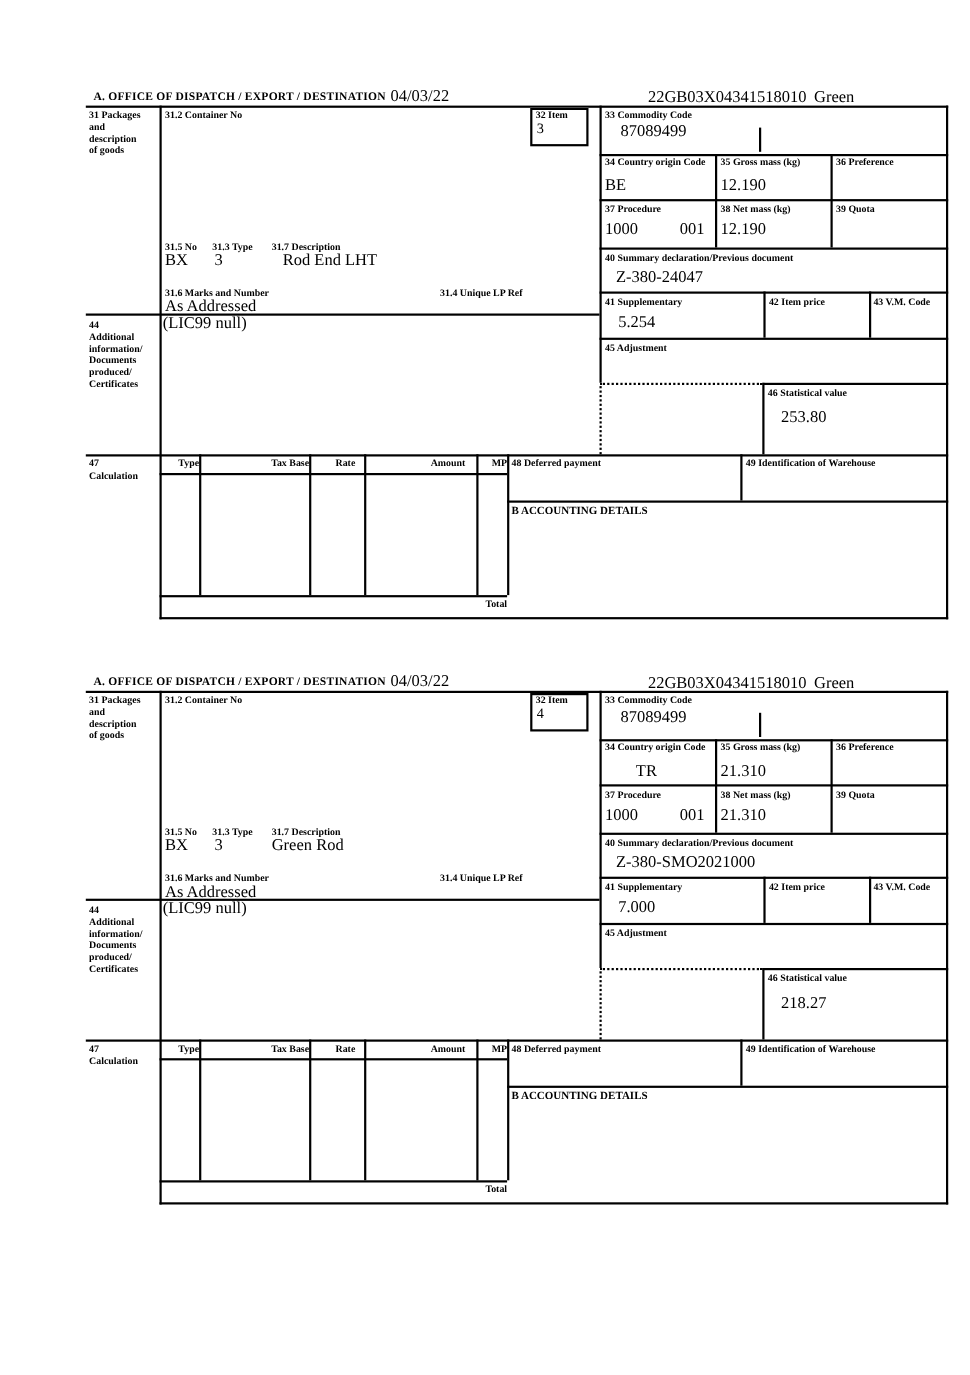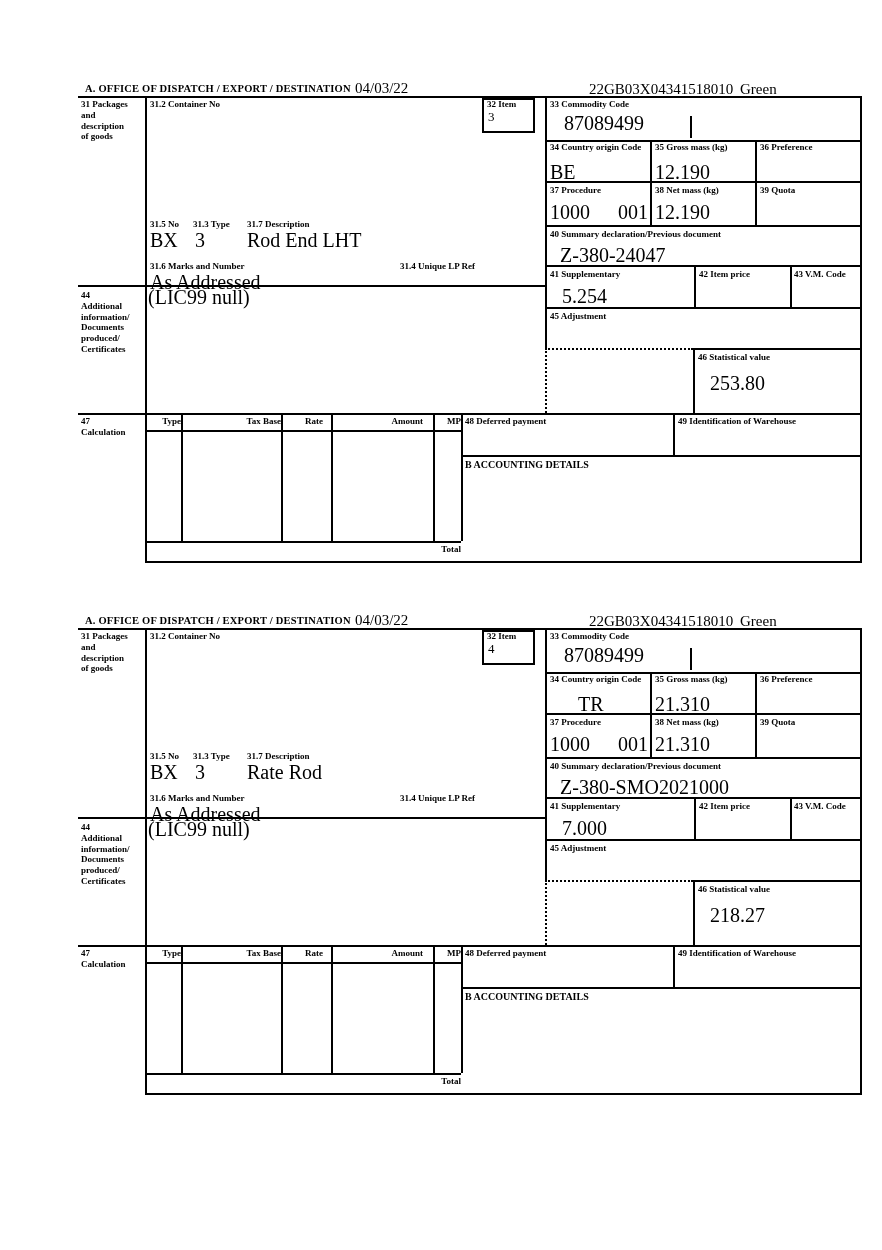--- a/index.html
+++ b/index.html
@@ -9,21 +9,21 @@
     -webkit-font-smoothing:antialiased;
   }
   .sec { position:absolute; left:78px; width:784px; height:486px; }
   .sec-0 { top:80px; }
   .sec-1 { top:612px; }
   .h  { position:absolute; height:2px; background:#000; }
   .v  { position:absolute; width:2px;  background:#000; }
   .hd { position:absolute; height:0; border-top:2px dotted #000; }
   .vd { position:absolute; width:0;  border-left:2px dotted #000; }
   .lbl { position:absolute; font-size:9px; font-weight:bold; line-height:1.2; white-space:pre-line; }
-  .val { position:absolute; font-size:20px; line-height:1.05; white-space:pre; }
+  .val { position:absolute; font-size:15px; line-height:1.05; white-space:pre; }
   .sm  { font-size:13px; }
   .th  { position:absolute; font-size:9px; font-weight:bold; top:336px; box-sizing:border-box; }
   .ctr { text-align:right; } .rgt { text-align:right; padding-right:4px; }
   .title { position:absolute; font-size:10.5px; font-weight:bold; letter-spacing:.2px; }
   .head15 { position:absolute; font-size:15px; }
   .itembox { position:absolute; border:2px solid #000; background:#fff; }
 </style>
 </head>
 <body>
 
@@ -83,21 +83,21 @@
 Certificates</span>
   <span class="lbl" style="left:3px; top:336px; width:62px;">47
 Calculation</span>
 
   <span class="lbl" style="left:72px; top:19px;">31.2 Container No</span>
   <span class="lbl" style="left:72px; top:139px;">31.5 No</span>
   <span class="lbl" style="left:115px; top:139px;">31.3 Type</span>
   <span class="lbl" style="left:169px; top:139px;">31.7 Description</span>
   <span class="val" style="left:72px; top:150px;">BX</span>
   <span class="val" style="left:117px; top:150px;">3</span>
-  <span class="val" style="left:169px; top:150px;">Rod End LHT</span>
+  <span class="val" style="left:179px; top:150px;">Rod End LHT</span>
   <span class="lbl" style="left:72px; top:181px;">31.6 Marks and Number</span>
   <span class="val" style="left:72px; top:192px;">As Addressed</span>
   <span class="lbl" style="left:322px; top:181px;">31.4 Unique LP Ref</span>
 
   <span class="val" style="left:70px; top:207px;">(LIC99 null)</span>
 
   <span class="lbl" style="left:472px; top:19px;">33 Commodity Code</span>
   <span class="val" style="left:486px; top:33px;">87089499</span>
   <span class="lbl" style="left:472px; top:62px;">34 Country origin Code</span>
   <span class="val" style="left:472px; top:82px;">BE</span>
@@ -189,21 +189,21 @@
 Certificates</span>
   <span class="lbl" style="left:3px; top:336px; width:62px;">47
 Calculation</span>
 
   <span class="lbl" style="left:72px; top:19px;">31.2 Container No</span>
   <span class="lbl" style="left:72px; top:139px;">31.5 No</span>
   <span class="lbl" style="left:115px; top:139px;">31.3 Type</span>
   <span class="lbl" style="left:169px; top:139px;">31.7 Description</span>
   <span class="val" style="left:72px; top:150px;">BX</span>
   <span class="val" style="left:117px; top:150px;">3</span>
-  <span class="val" style="left:169px; top:150px;">Rate Rod</span>
+  <span class="val" style="left:169px; top:150px;">Green Rod</span>
   <span class="lbl" style="left:72px; top:181px;">31.6 Marks and Number</span>
   <span class="val" style="left:72px; top:192px;">As Addressed</span>
   <span class="lbl" style="left:322px; top:181px;">31.4 Unique LP Ref</span>
 
   <span class="val" style="left:70px; top:207px;">(LIC99 null)</span>
 
   <span class="lbl" style="left:472px; top:19px;">33 Commodity Code</span>
   <span class="val" style="left:486px; top:33px;">87089499</span>
   <span class="lbl" style="left:472px; top:62px;">34 Country origin Code</span>
   <span class="val" style="left:500px; top:82px;">TR</span>

